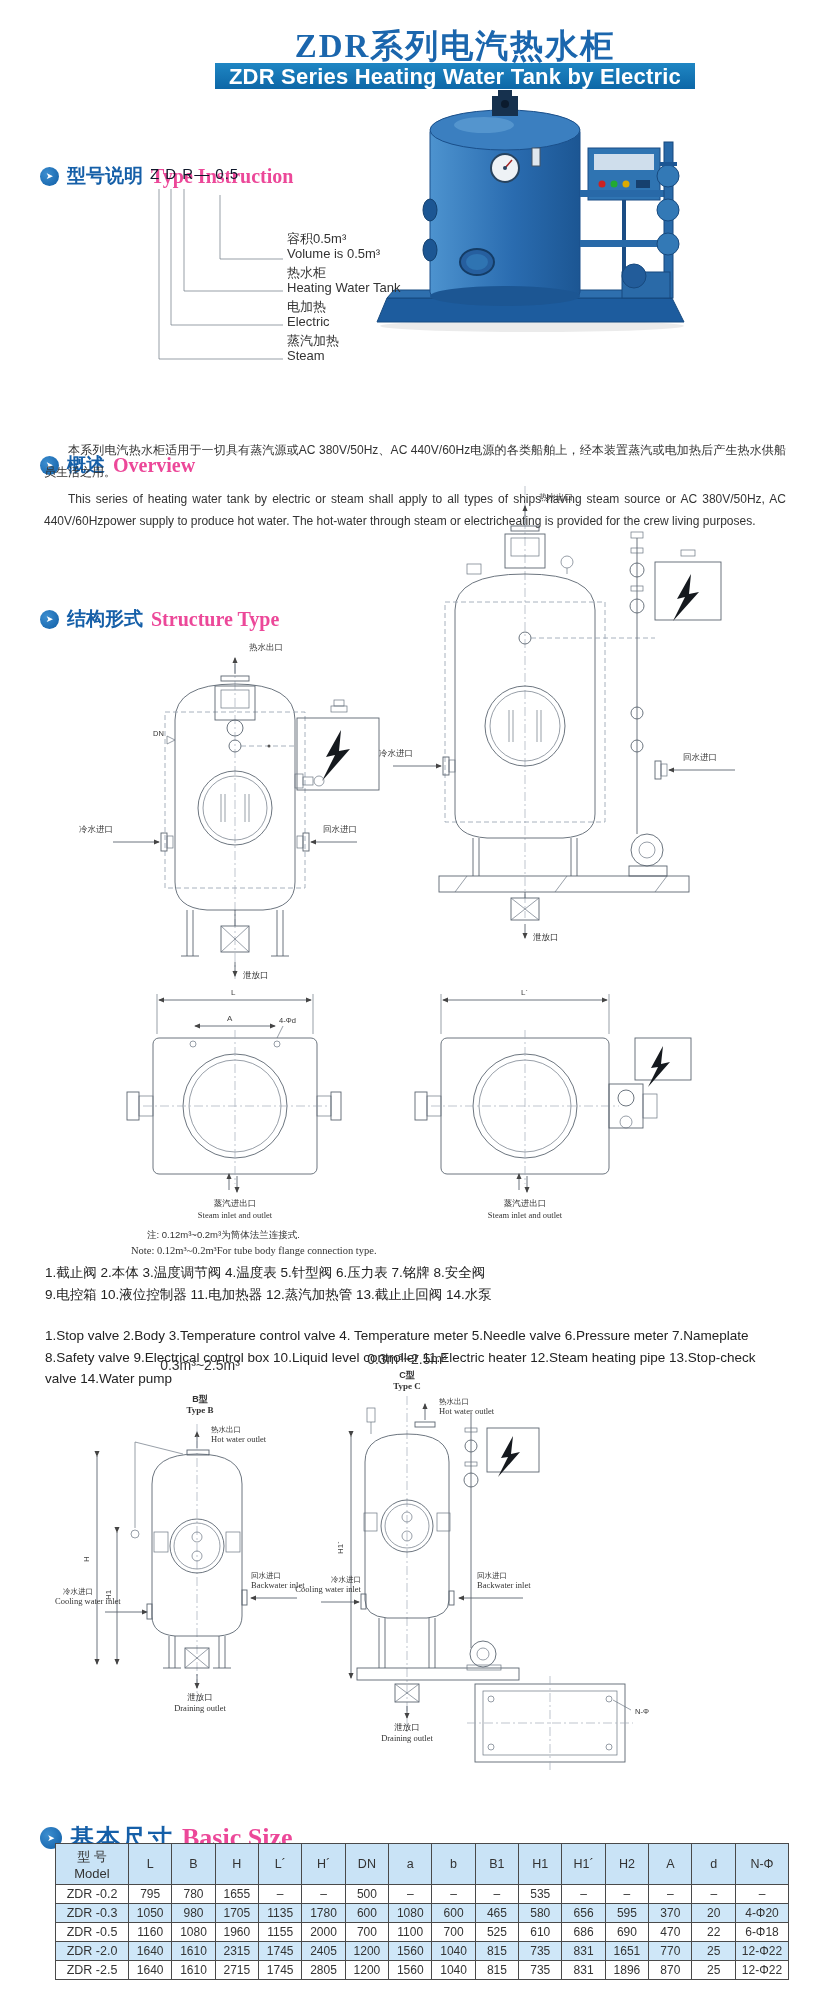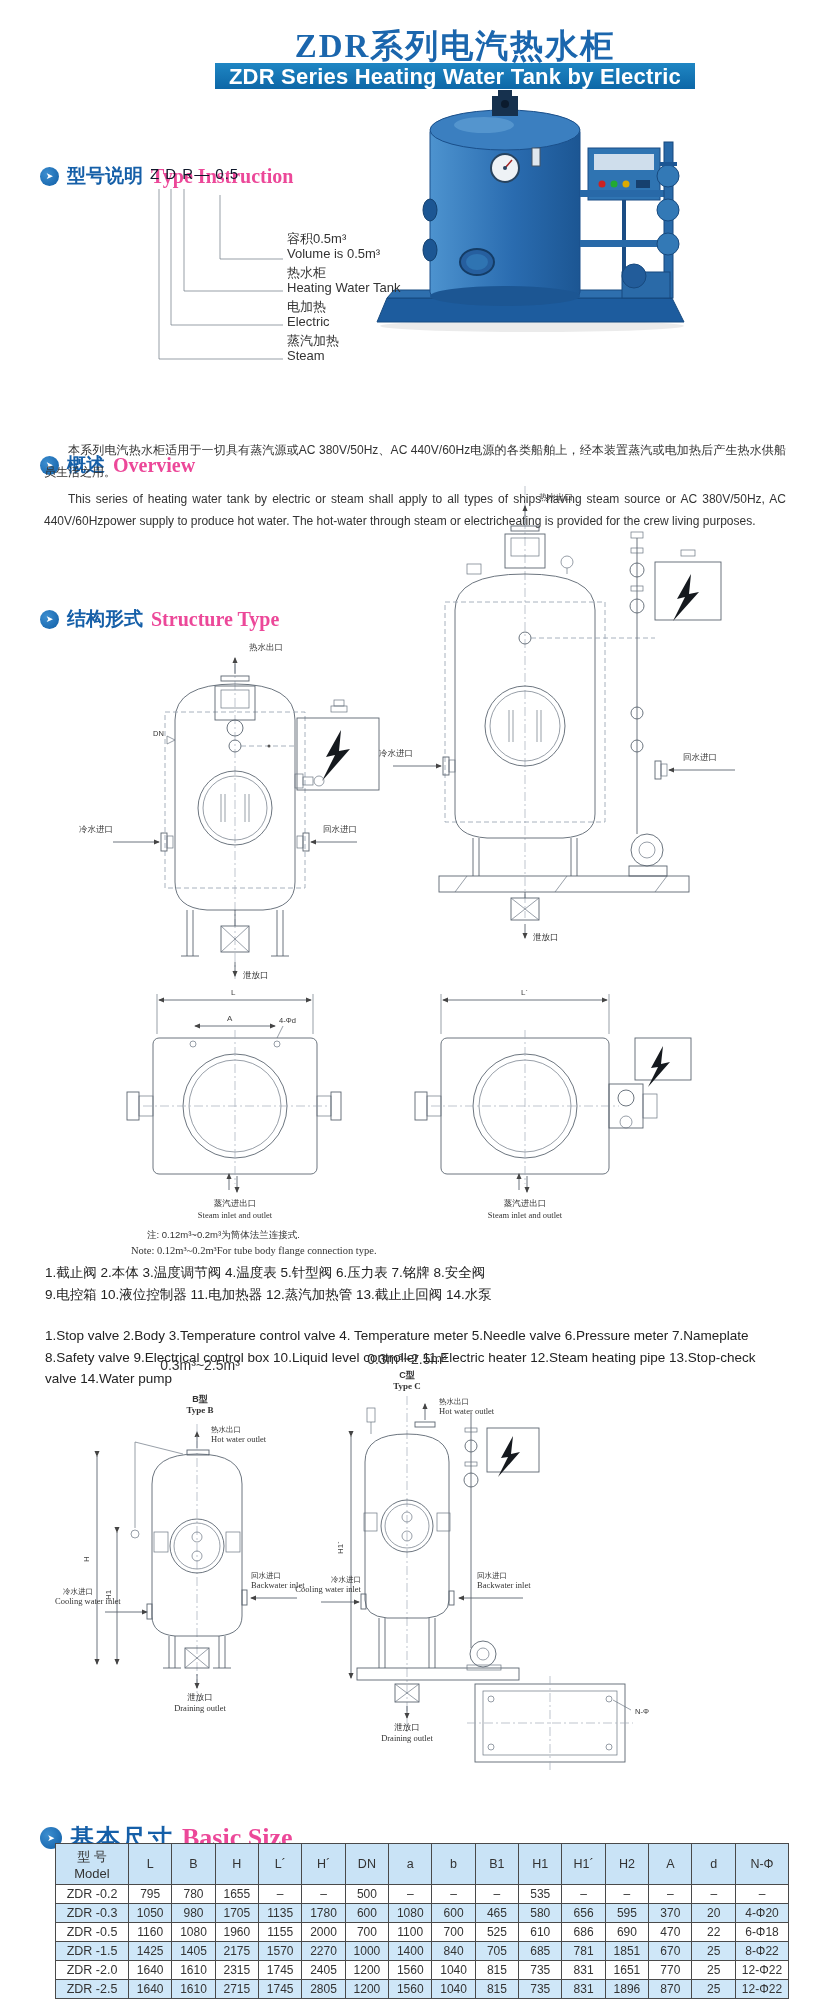--- a/index.html
+++ b/index.html
@@ -582,38 +582,20 @@
           <td>700</td>
           <td>525</td>
           <td>610</td>
           <td>686</td>
           <td>690</td>
           <td>470</td>
           <td>22</td>
           <td>6-Φ18</td>
         </tr>
         <tr>
-          <td>ZDR -1.5</td>
-          <td>1425</td>
-          <td>1405</td>
-          <td>2175</td>
-          <td>1570</td>
-          <td>2270</td>
-          <td>1000</td>
-          <td>1400</td>
-          <td>840</td>
-          <td>705</td>
-          <td>685</td>
-          <td>781</td>
-          <td>1851</td>
-          <td>670</td>
-          <td>25</td>
-          <td>8-Φ22</td>
-        </tr>
-        <tr>
           <td>ZDR -2.0</td>
           <td>1640</td>
           <td>1610</td>
           <td>2315</td>
           <td>1745</td>
           <td>2405</td>
           <td>1200</td>
           <td>1560</td>
           <td>1040</td>
           <td>815</td>

